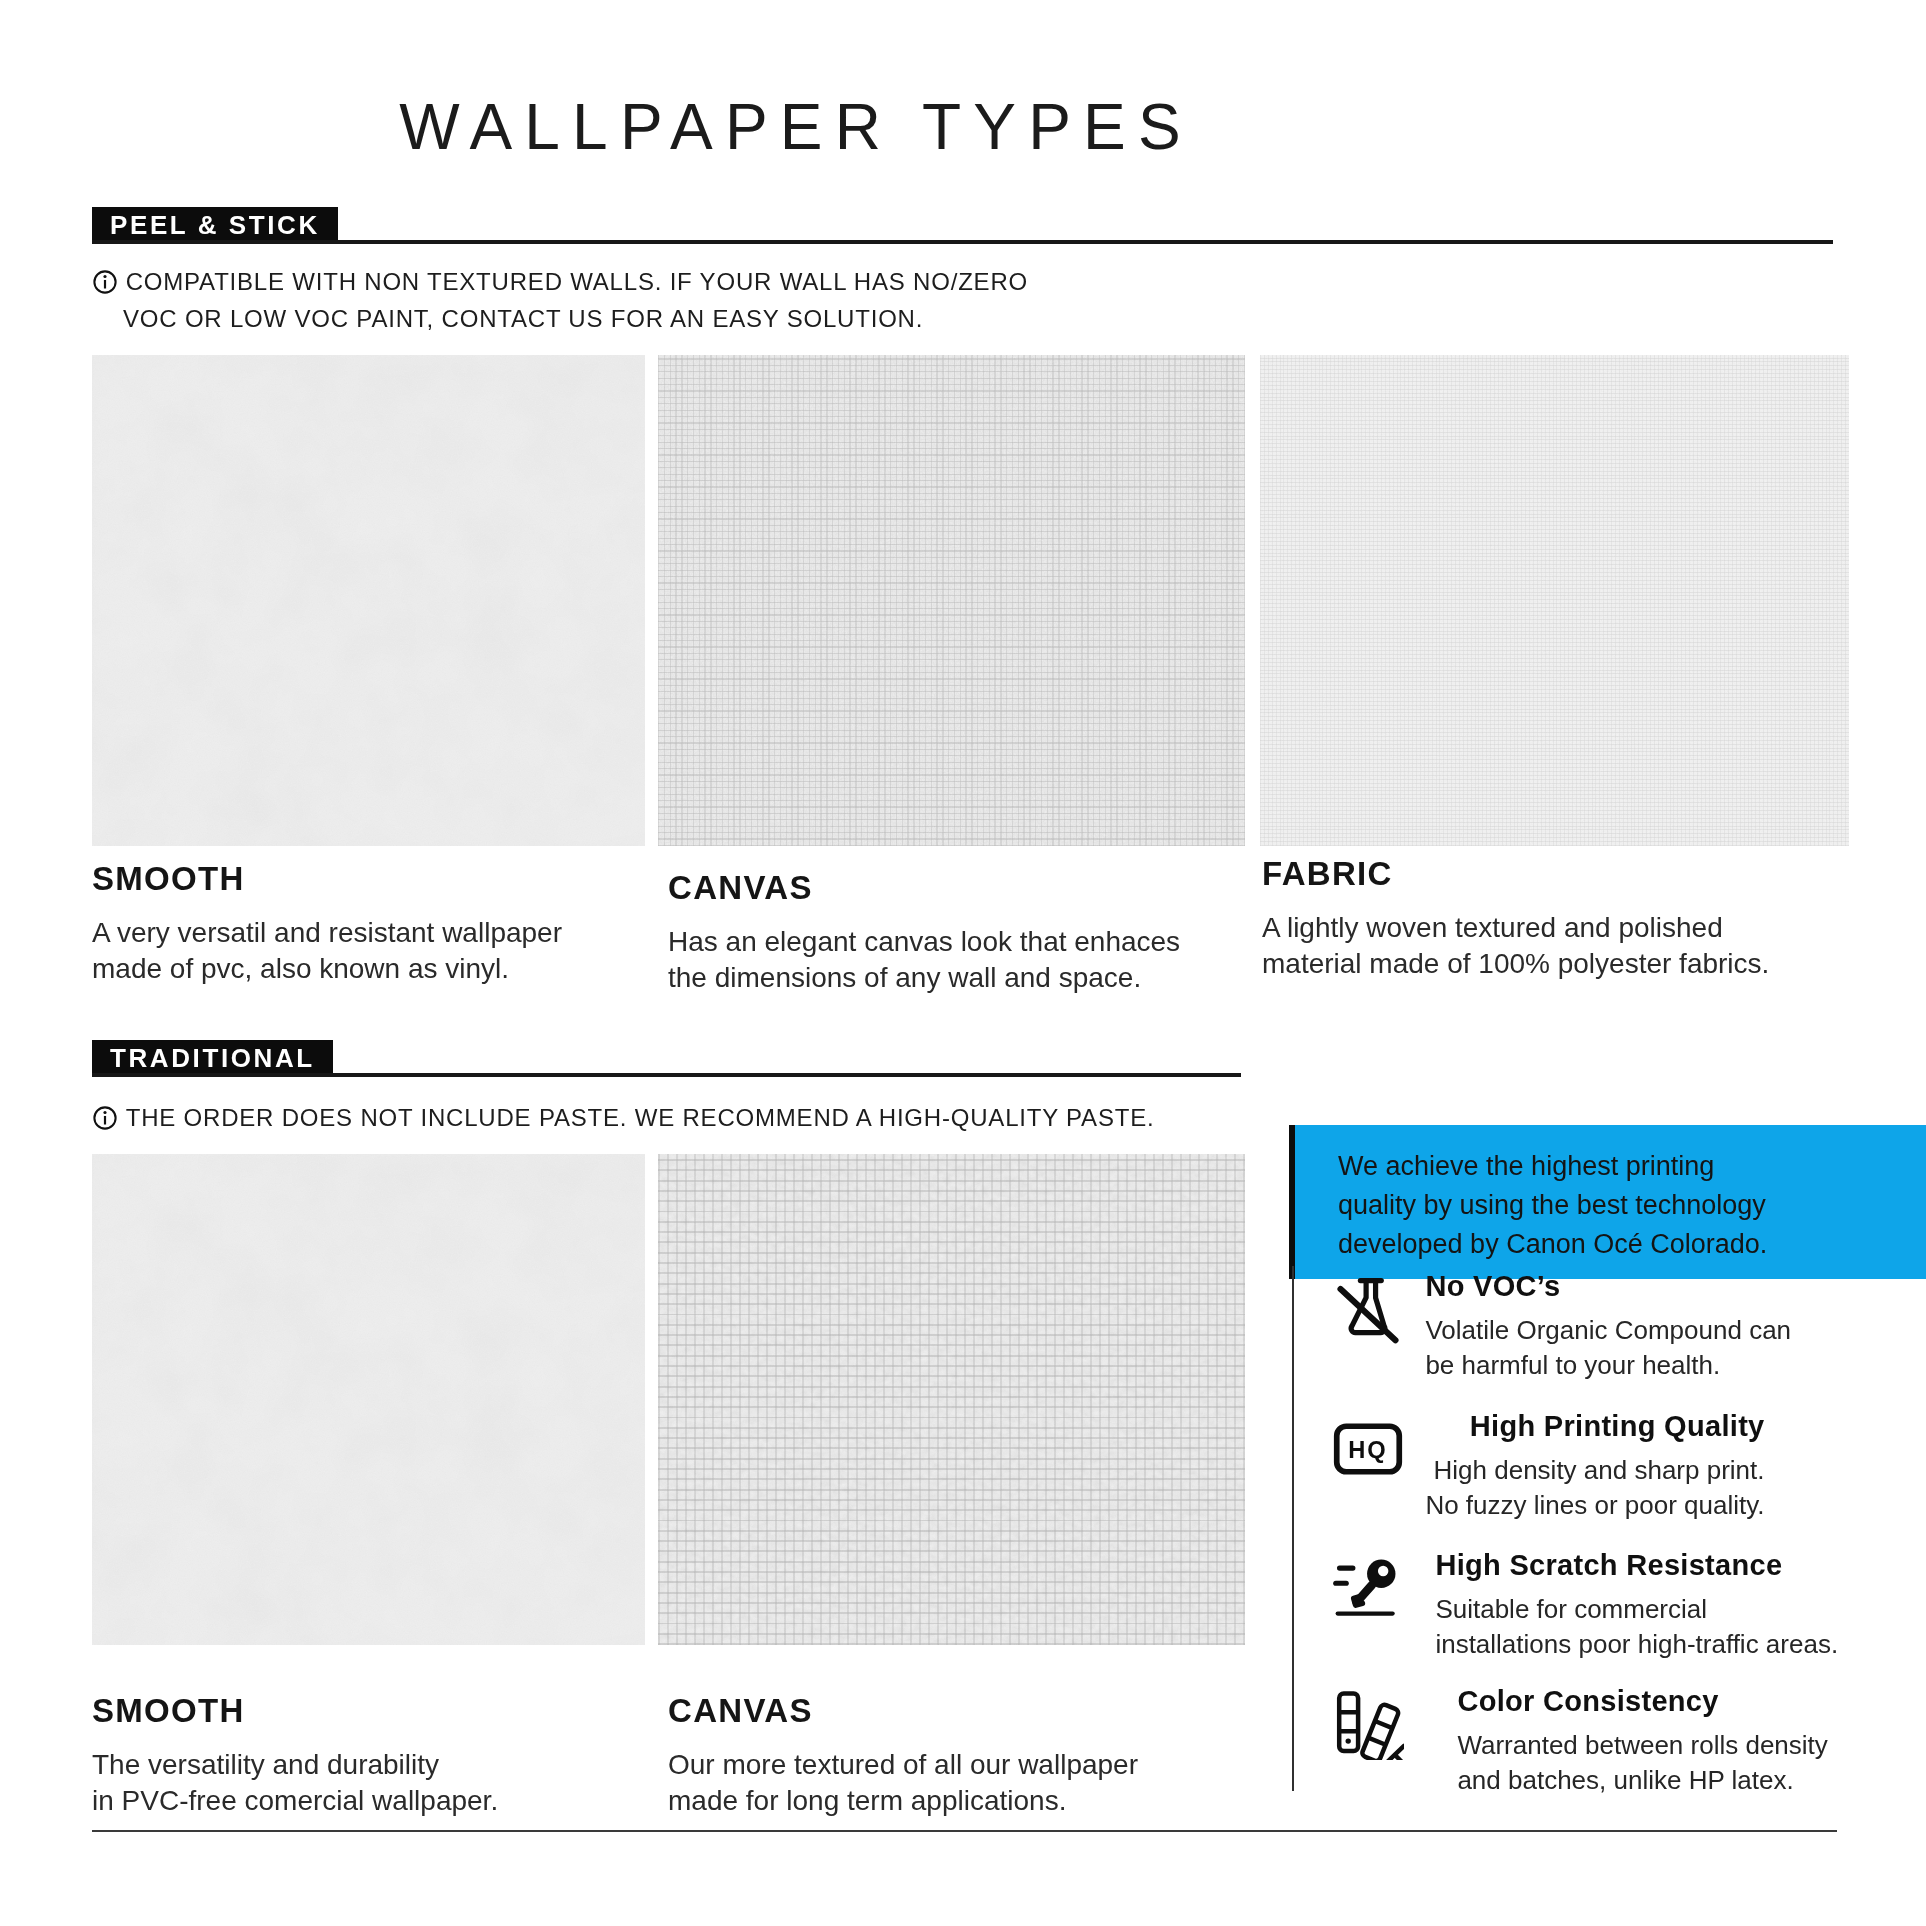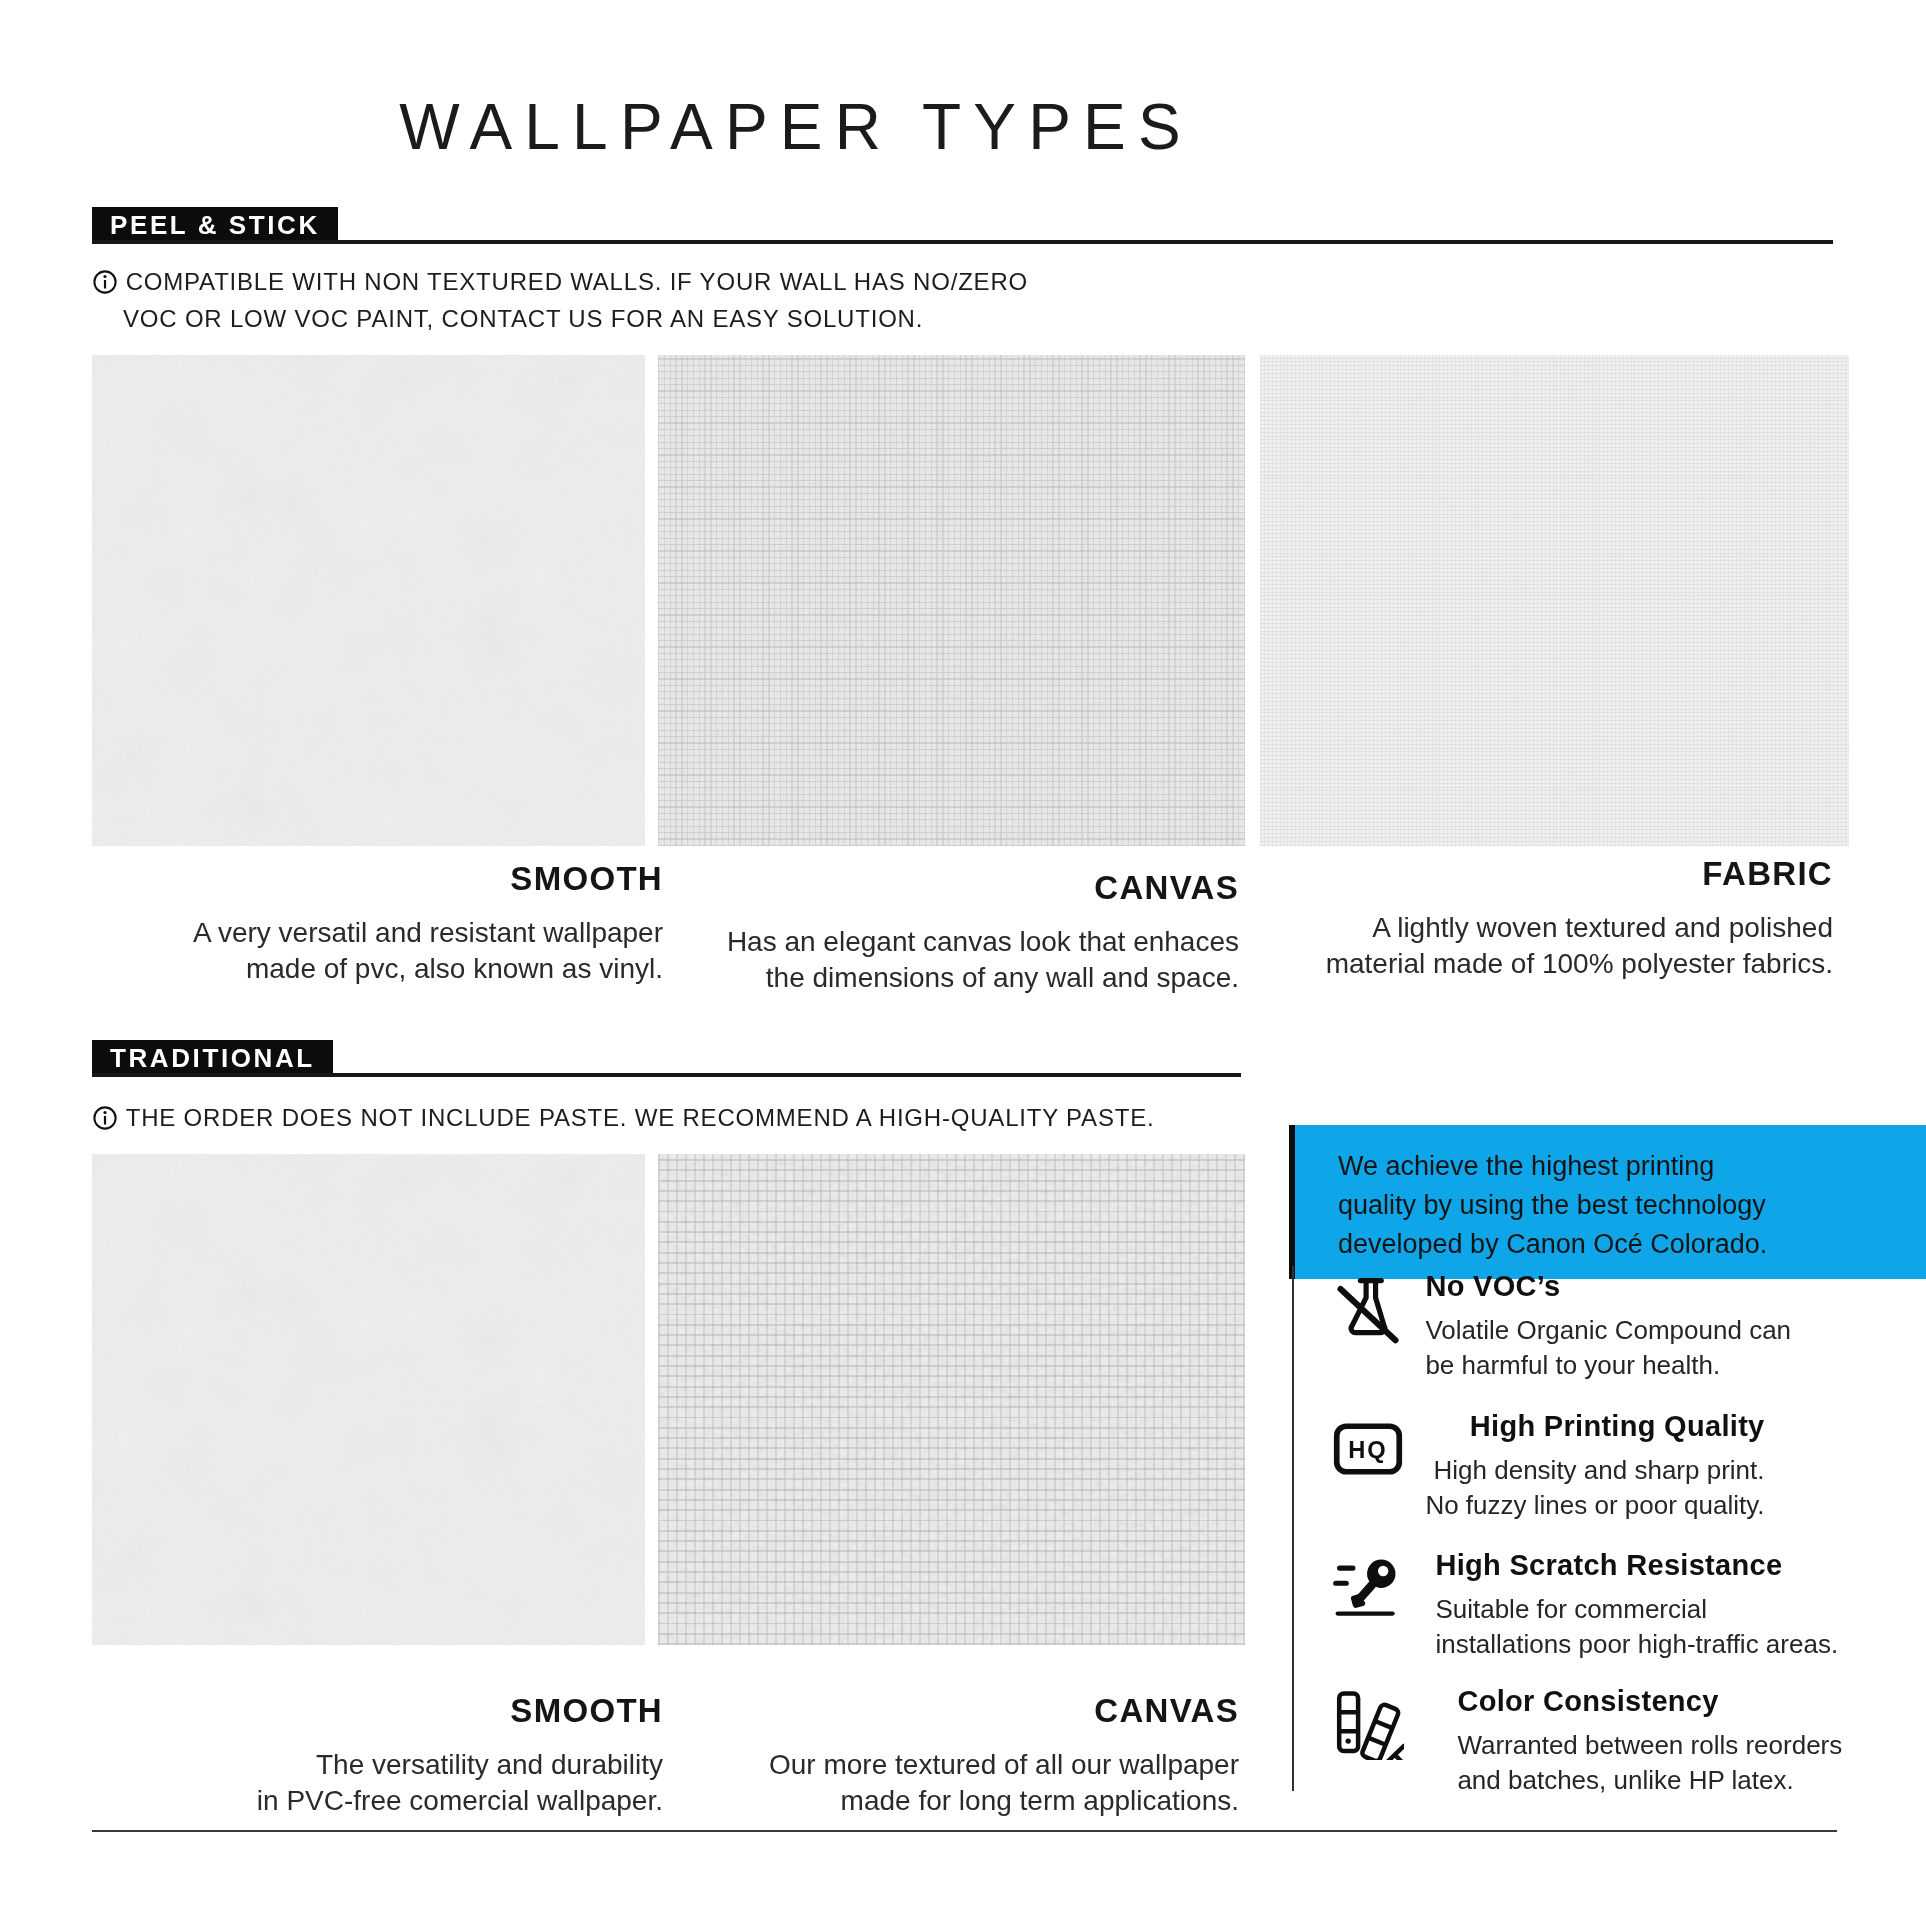--- a/index.html
+++ b/index.html
@@ -34,21 +34,21 @@
      #f6f6f6;}
   .tex-fabric{background:
      repeating-linear-gradient(0deg, rgba(212,212,212,.42) 0 1px, rgba(255,255,255,0) 1px 3.9px),
      repeating-linear-gradient(90deg, rgba(216,216,216,.38) 0 1px, rgba(255,255,255,0) 1px 3.9px),
      #f4f4f4;}
   .tex-canvas-rough{background:
      repeating-linear-gradient(0deg, rgba(188,188,188,.48) 0 1.9px, rgba(255,255,255,0) 1.9px 10.3px),
      repeating-linear-gradient(90deg, rgba(196,196,196,.42) 0 1.9px, rgba(255,255,255,0) 1.9px 9px),
      #f5f5f5;}
 
-  .cap{position:absolute;width:571px;text-align:right;}
+  .cap{position:absolute;width:571px;}
   .cap-h{font-size:33px;font-weight:600;letter-spacing:1.3px;color:#151515;margin-bottom:16.7px;}
   .cap-b{font-size:28px;line-height:36px;color:#2a2a2a;}
   .cap-b span{display:block;white-space:nowrap;}
 
   .quality-box{position:absolute;left:1289px;top:1077px;width:639px;height:154px;background:#0ea5e9;margin-top:48px;}
   .quality-bar{position:absolute;left:0;top:0;width:5.8px;height:100%;background:#0d0d0d;}
   .quality-text{position:absolute;left:49px;top:22px;font-size:27px;line-height:39px;color:#141414;}
   .quality-text span{display:block;white-space:nowrap;}
 
   .v-rule{position:absolute;left:1292px;top:1266px;width:1.9px;height:525px;background:#303030;}
@@ -294,21 +294,21 @@
             <rect x="52" y="18" width="20" height="54" rx="5"></rect>
             <path d="M52 36 h20"></path>
           </g>
         </g>
         <circle cx="18" cy="59" r="3" fill="#0e0e0e"></circle>
       </svg>
     </div>
     <div class="f-text">
       <div class="f-title">Color Consistency</div>
       <div class="f-body">
-        <span>Warranted between rolls reorders</span>
+        <span>Warranted between rolls density</span>
         <span>and batches, unlike HP latex.</span>
       </div>
     </div>
   </div>
 
   <div class="bottom-rule"></div>
 
 </div>
 
 

